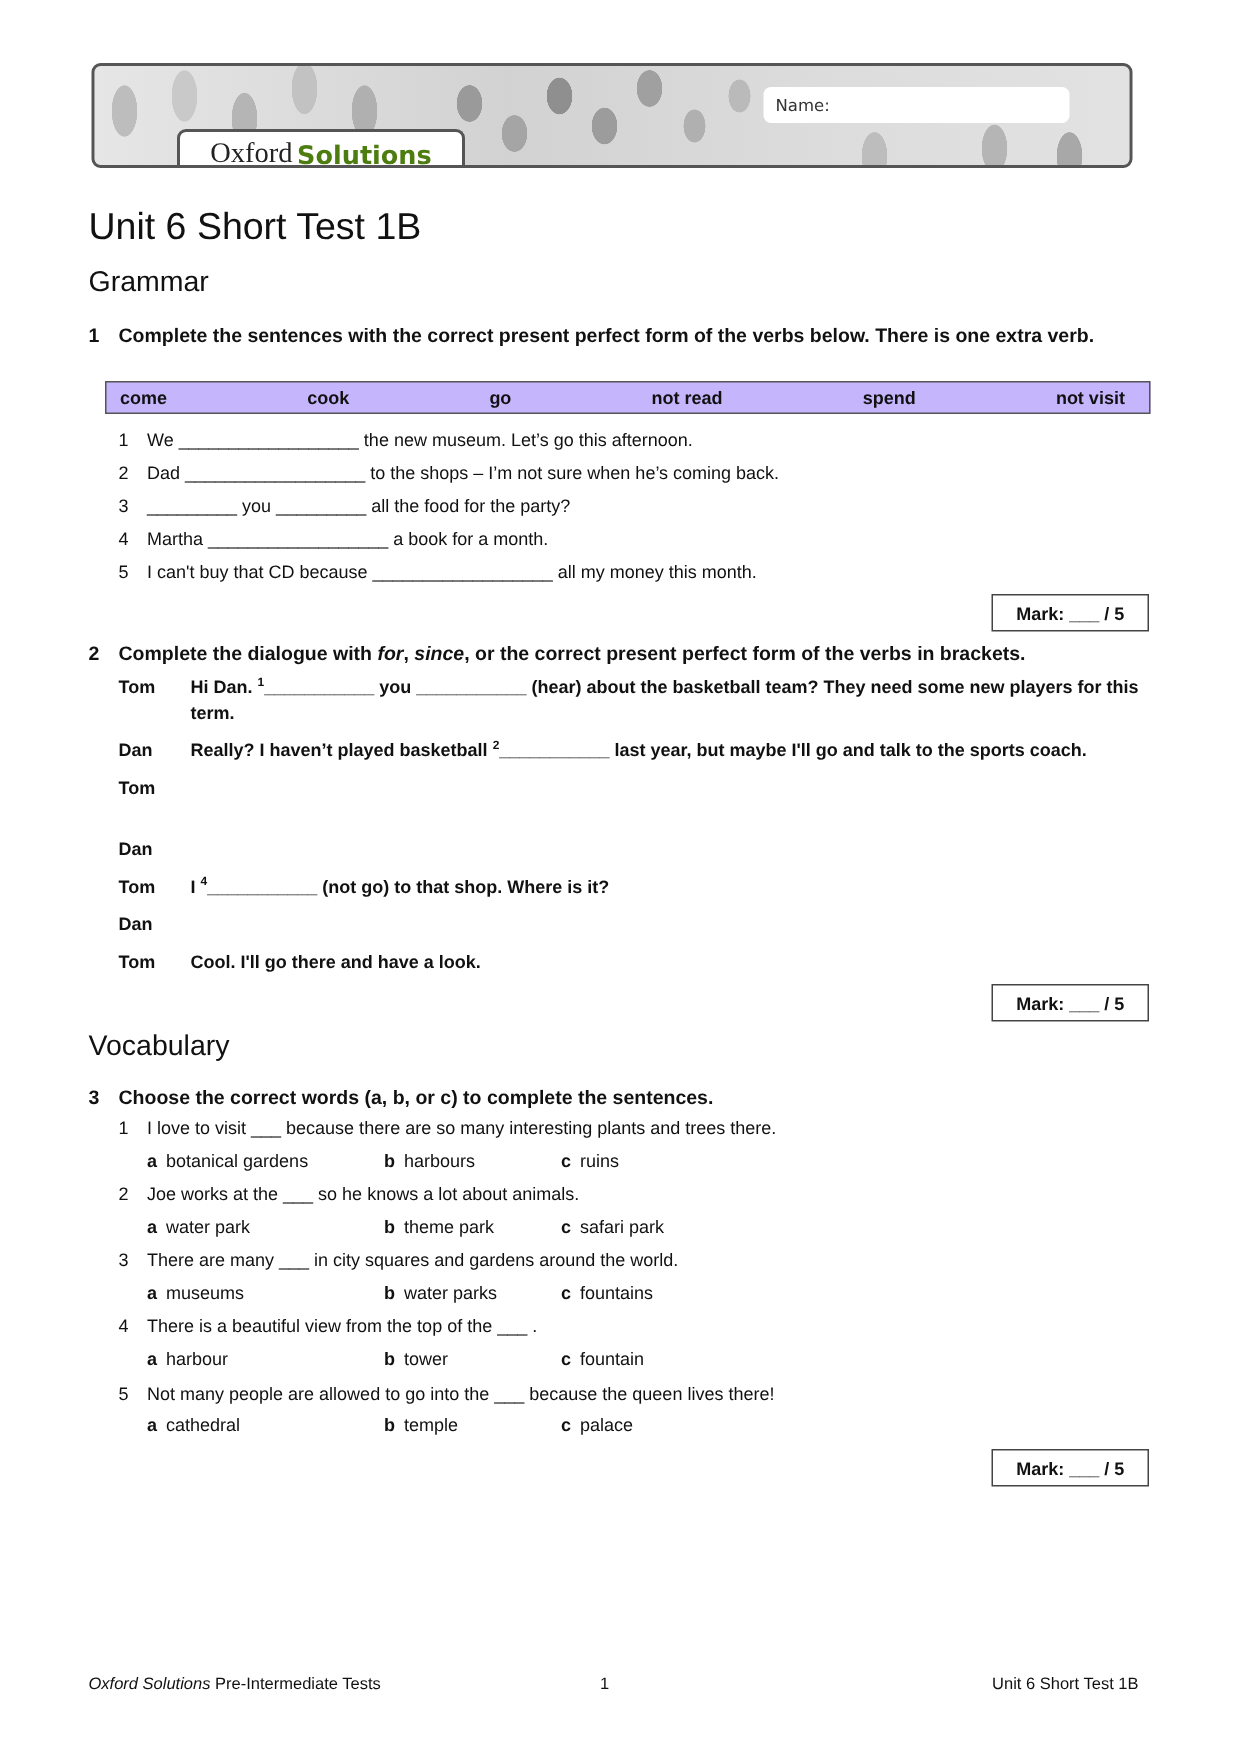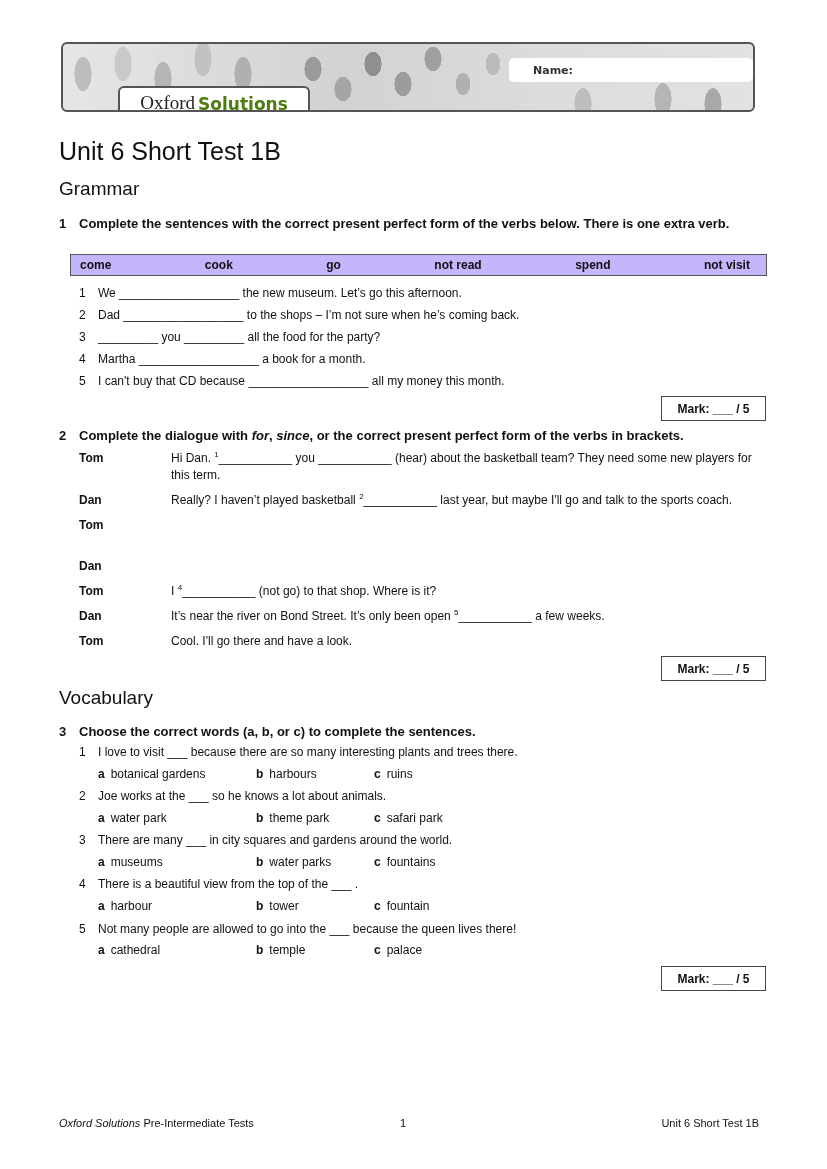--- a/index.html
+++ b/index.html
@@ -19,39 +19,39 @@
       radial-gradient(ellipse 12px 18px at 400px 40px, #b0b0b0 60%, transparent 62%),
       radial-gradient(ellipse 12px 18px at 430px 20px, #bababa 60%, transparent 62%),
       radial-gradient(ellipse 14px 26px at 600px 55px, #b5b5b5 60%, transparent 62%),
       radial-gradient(ellipse 14px 26px at 650px 60px, #a8a8a8 60%, transparent 62%),
       radial-gradient(ellipse 14px 26px at 520px 60px, #bdbdbd 60%, transparent 62%),
       linear-gradient(90deg, #e6e6e6, #d2d2d2 40%, #dcdcdc 70%, #e2e2e2);
   }
   .banner-tab { position: absolute; left: 55px; top: 42px; width: 192px; height: 30px; background: #fff; border: 2px solid #555; border-bottom: none; border-radius: 6px 6px 0 0; box-sizing: border-box; display: flex; align-items: flex-end; justify-content: center; padding-bottom: 2px; }
   .logo-light { font-family: "Liberation Serif", serif; font-size: 19px; color: #222; }
   .logo-bold { font-family: "DejaVu Sans", sans-serif; font-size: 17px; font-weight: bold; color: #4d7c0f; margin-left: 3px; }
-  .name-box { position: absolute; left: 446px; top: 14px; width: 244px; height: 24px; background: #fff; border-radius: 5px; display: flex; align-items: center; padding-left: 24px; box-sizing: border-box; font-family: "DejaVu Sans", sans-serif; font-size: 11px; font-weight: bold; color: #333; }
+  .name-box { position: absolute; left: 446px; top: 14px; width: 204px; height: 24px; background: #fff; border-radius: 5px; display: flex; align-items: center; padding-left: 8px; box-sizing: border-box; font-family: "DejaVu Sans", sans-serif; font-size: 11px; font-weight: normal; color: #333; }
 
   .title { position: absolute; left: 59px; top: 137px; font-size: 25px; font-weight: normal; margin: 0; }
   .section-heading { position: absolute; left: 59px; font-size: 19px; font-weight: normal; margin: 0; }
   .q-instruction { position: absolute; left: 59px; width: 700px; font-size: 13px; font-weight: bold; line-height: 16px; }
   .q-num { position: absolute; left: 0; top: 0; }
   .q-text { display: block; margin-left: 20px; }
 
   .word-box { position: absolute; left: 70px; top: 254px; width: 697px; height: 22px; border: 1px solid #555; background: #c4b5fd; box-sizing: border-box; display: flex; align-items: center; padding-left: 9px; font-size: 12px; font-weight: bold; justify-content: space-between; }
   .word-box span { margin-right: 16px; }
 
   .sentence { position: absolute; left: 79px; font-size: 12px; line-height: 15px; }
   .sentence .n { display: inline-block; width: 19px; }
 
   .mark-box { position: absolute; left: 661px; width: 105px; height: 25px; border: 1px solid #444; box-sizing: border-box; font-size: 12px; font-weight: bold; display: flex; align-items: center; justify-content: center; }
 
   .dlg-row { position: absolute; left: 79px; width: 690px; font-size: 12px; line-height: 17px; }
   .dlg-speaker { position: absolute; left: 0; top: 0; font-weight: bold; }
-  .dlg-line { display: block; margin-left: 92px; }
+  .dlg-line { display: block; margin-left: 48px; font-weight: bold; }
   sup { font-size: 8px; line-height: 0; }
 
   .opts { position: absolute; left: 98px; font-size: 12px; line-height: 15px; }
   .opt { position: absolute; white-space: nowrap; }
   .opt b { margin-right: 6px; }
 
   .footer { position: absolute; top: 1117px; font-size: 11px; }
 </style>
 </head>
 <body>
@@ -110,21 +110,20 @@
 </div>
 <div class="dlg-row" style="top:558px">
   <span class="dlg-speaker">Dan</span>
 </div>
 <div class="dlg-row" style="top:583px">
   <span class="dlg-speaker">Tom</span>
   <span class="dlg-line"><span>I </span><sup>4</sup><span>___________ (not go) to that shop. Where is it?</span></span>
 </div>
 <div class="dlg-row" style="top:608px">
   <span class="dlg-speaker">Dan</span>
-  <span class="dlg-line"><span>It’s near the river on Bond Street. It’s only been open </span><sup>5</sup><span>___________ a few weeks.</span></span>
 </div>
 <div class="dlg-row" style="top:633px">
   <span class="dlg-speaker">Tom</span>
   <span class="dlg-line"><span>Cool. I'll go there and have a look.</span></span>
 </div>
 
 <div class="mark-box" style="top:656px">Mark: ___ / 5</div>
 
 <h2 class="section-heading" style="top:687px">Vocabulary</h2>
 

